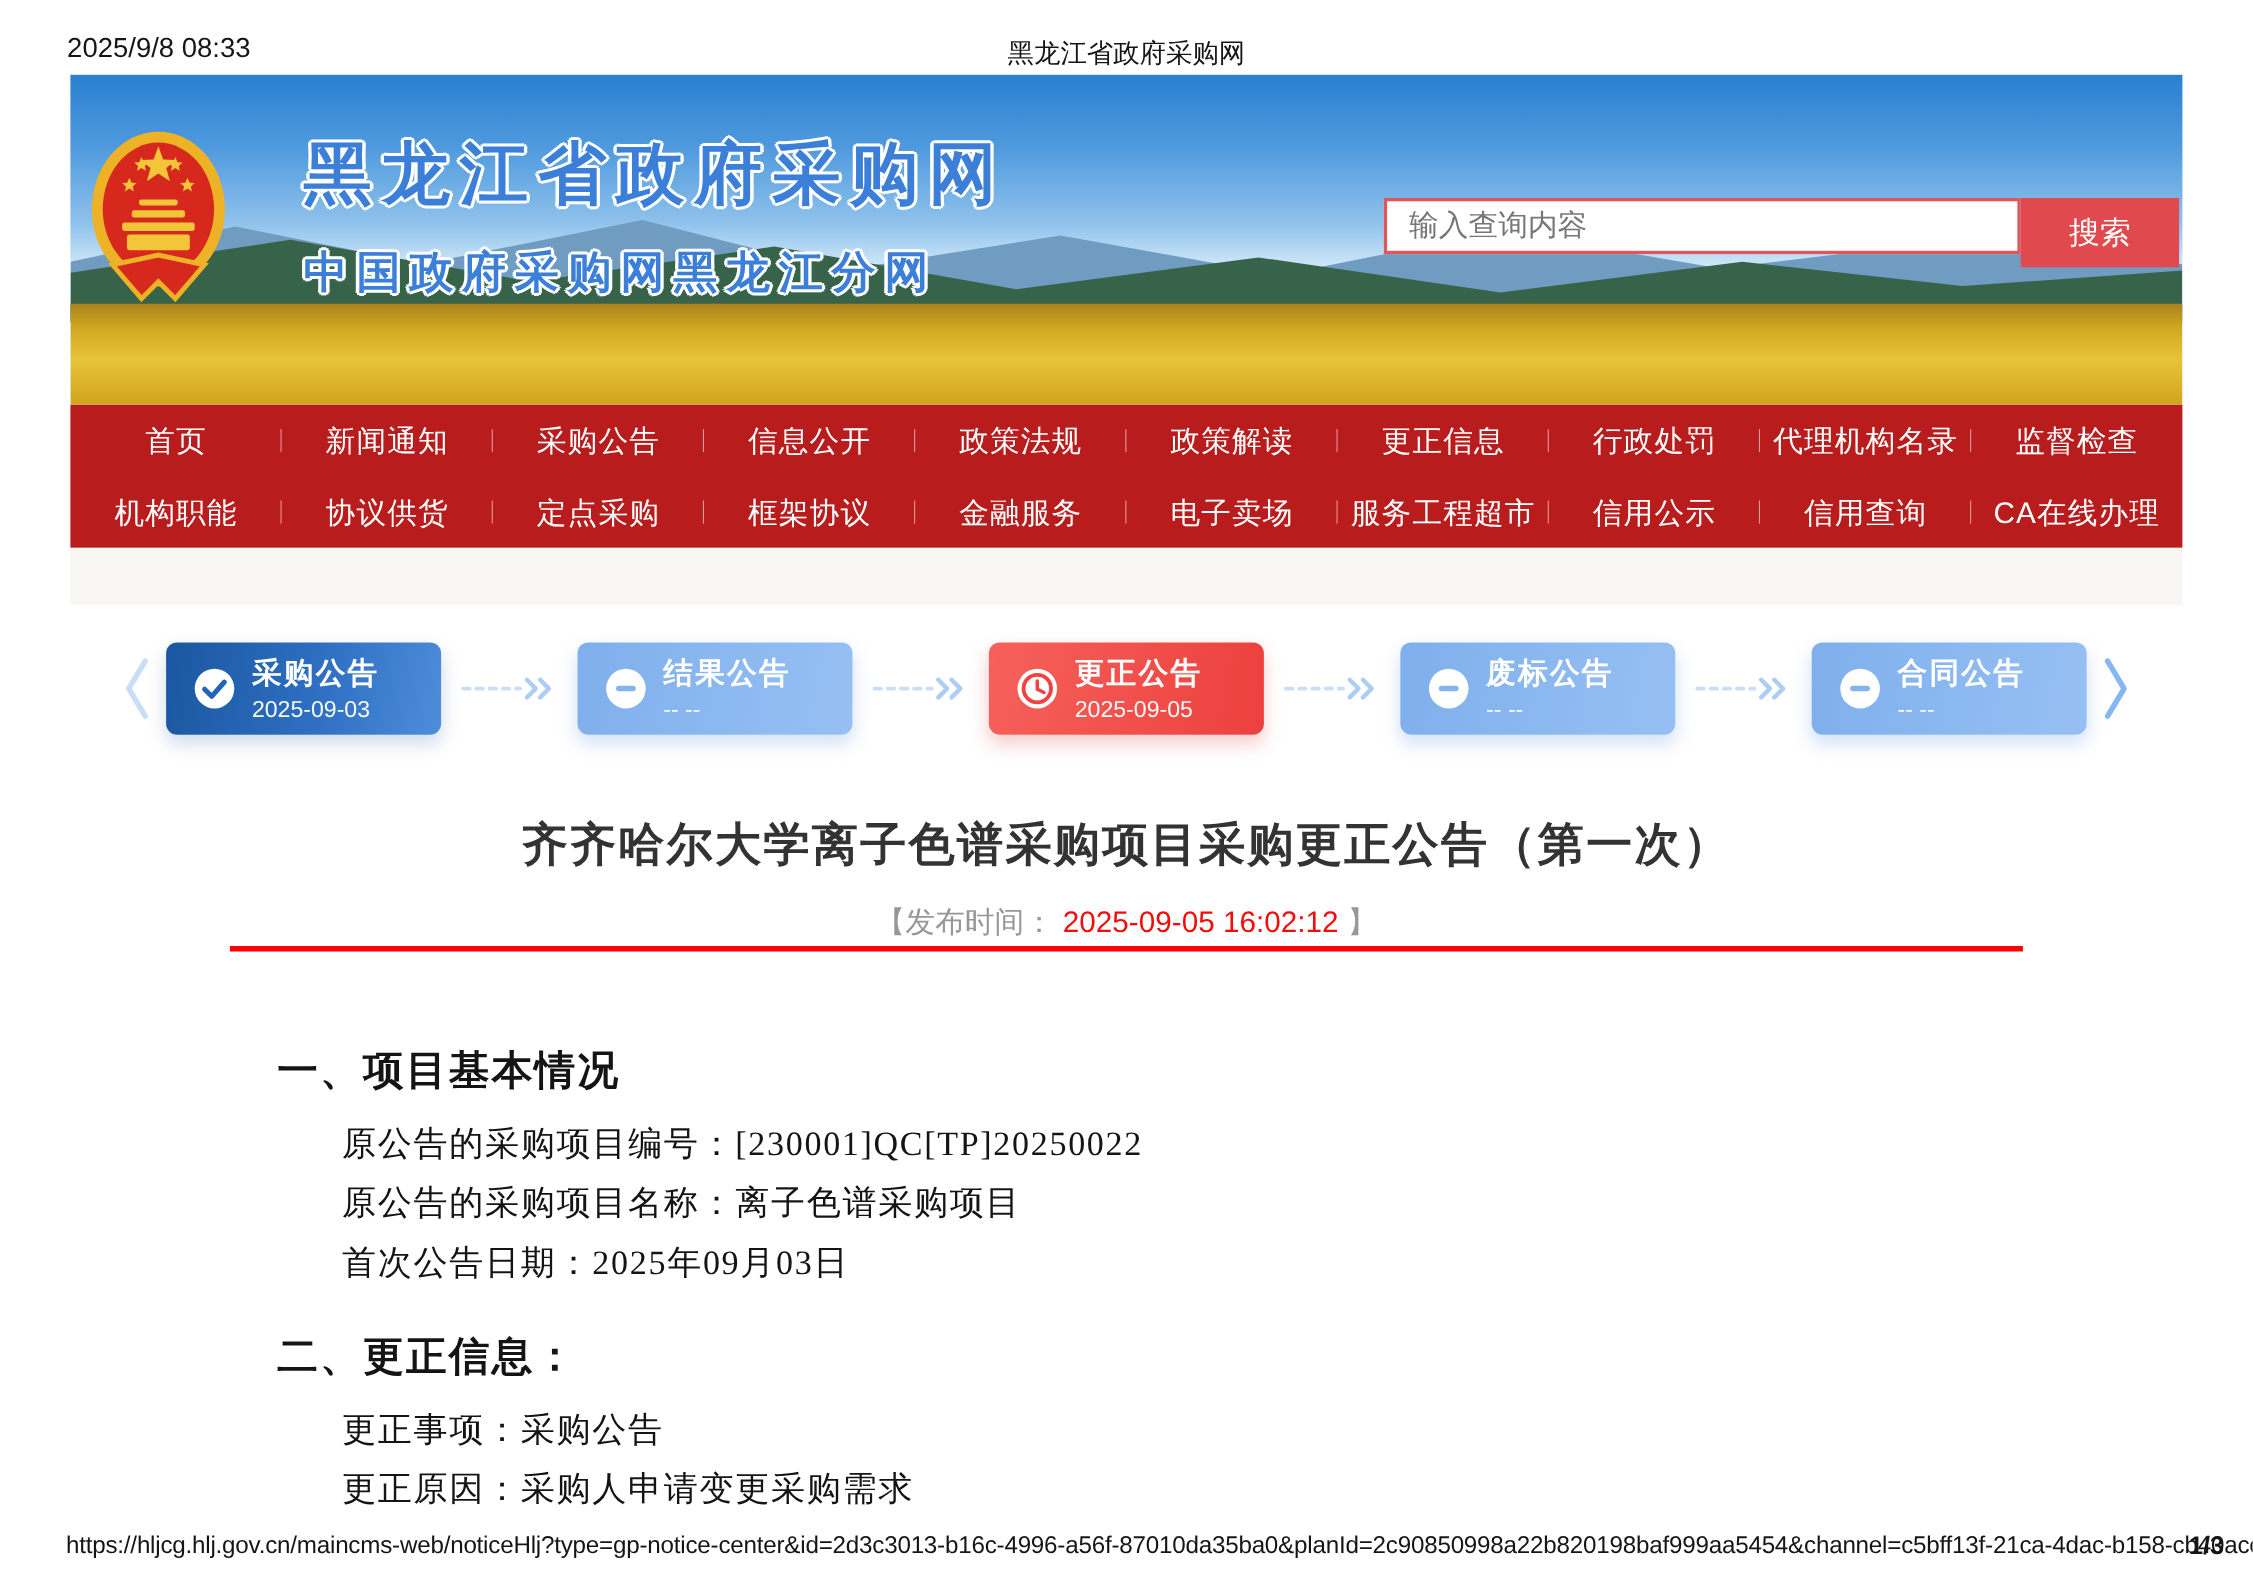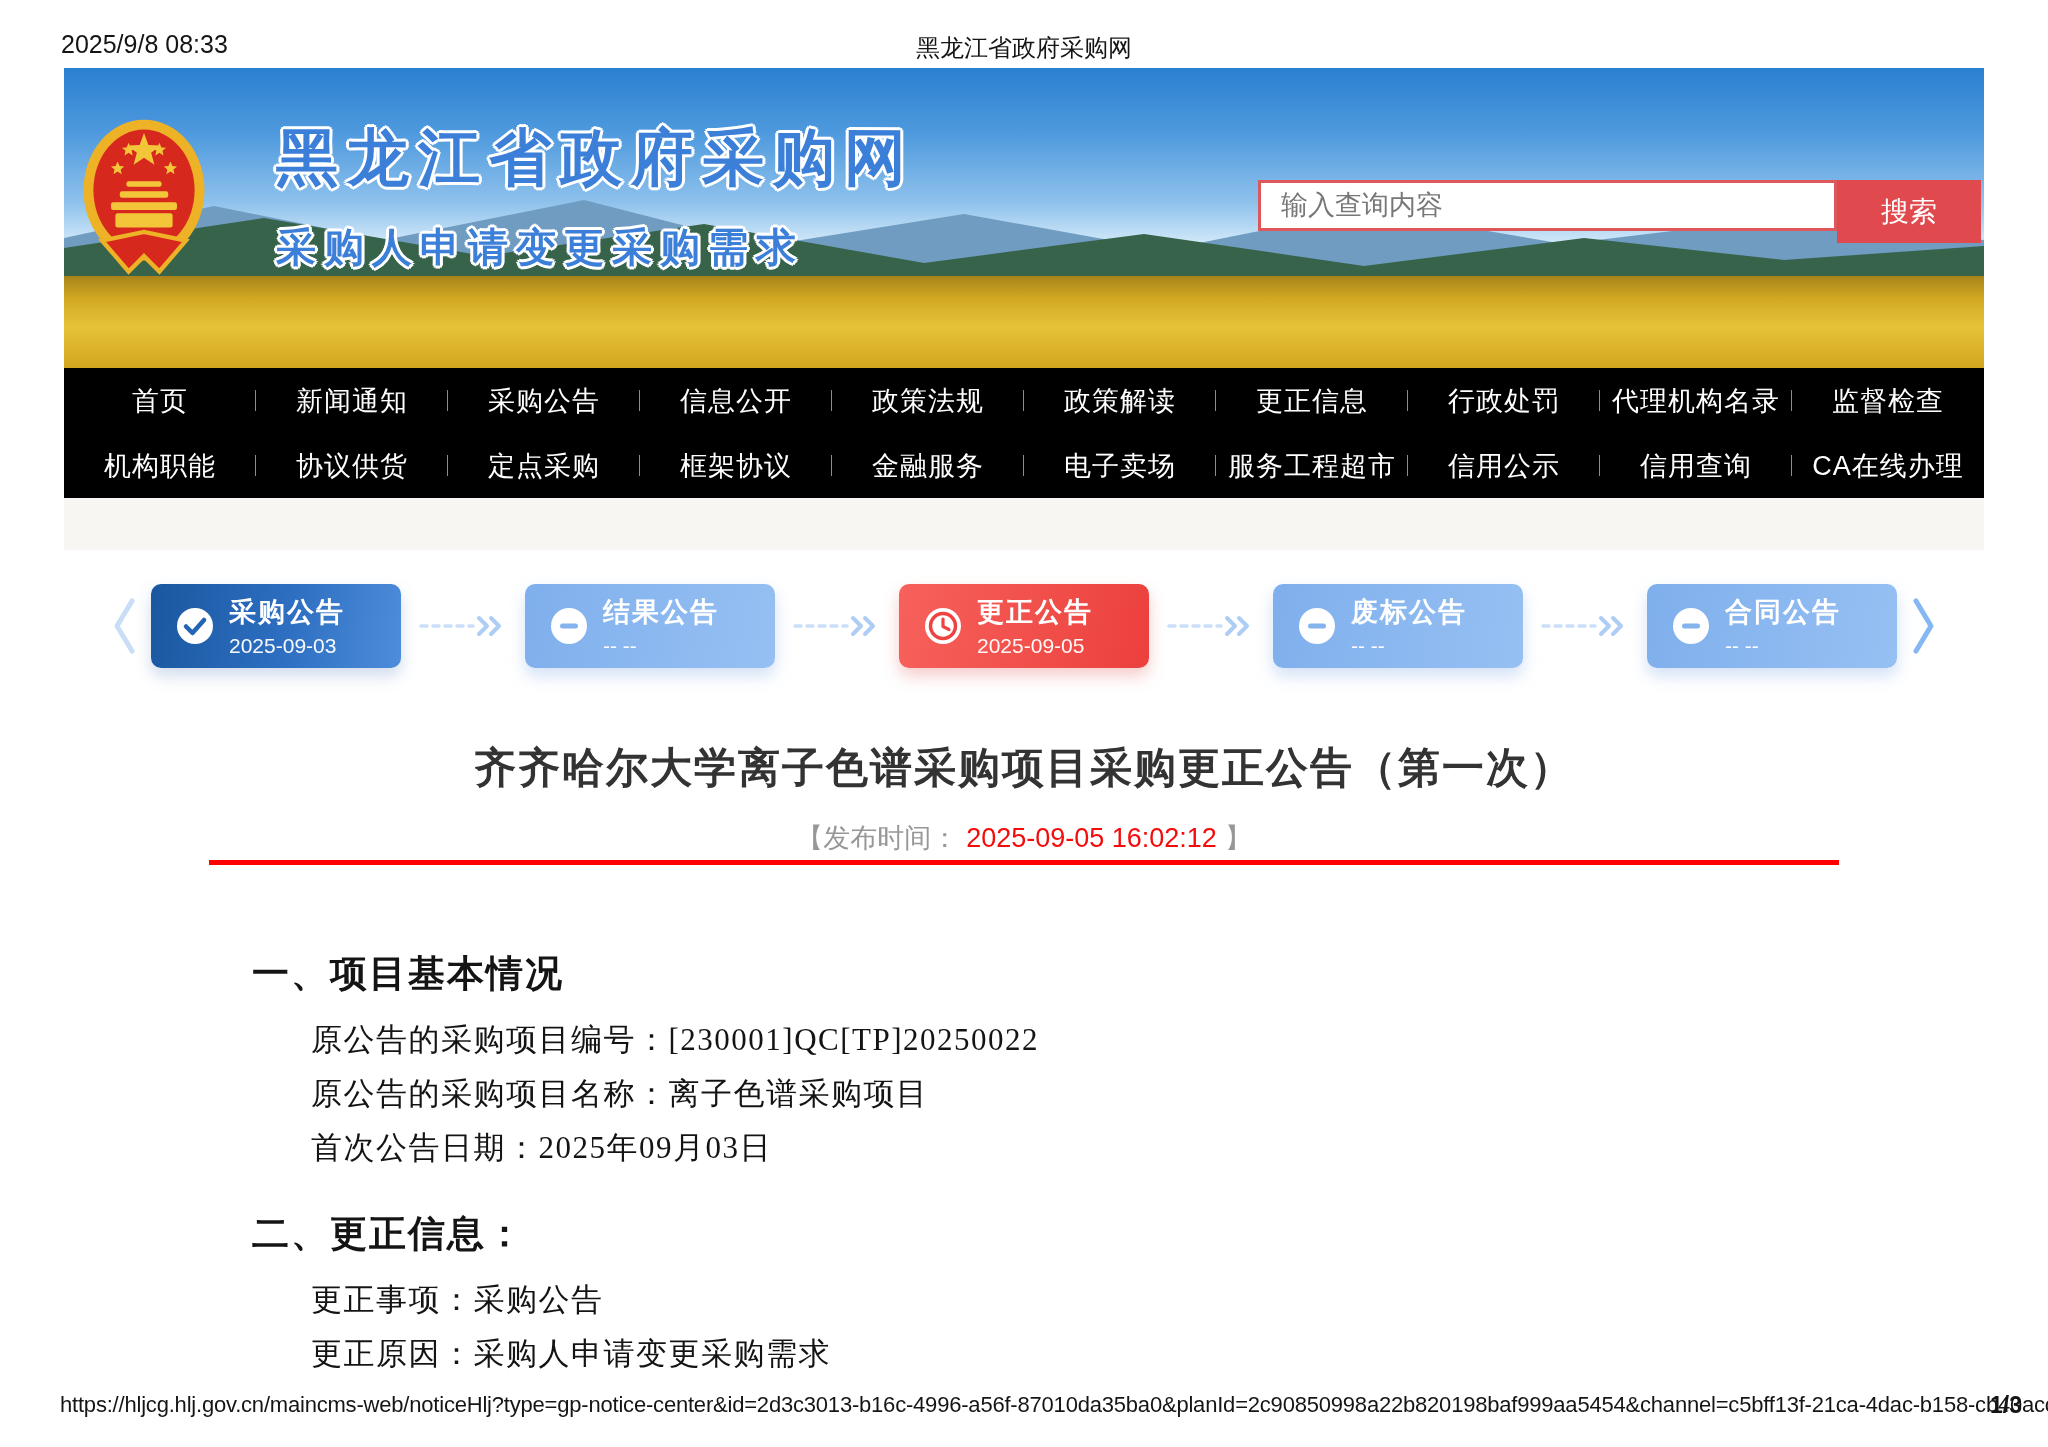--- a/index.html
+++ b/index.html
@@ -25,21 +25,21 @@
   .site-subtitle{margin-top:20px;font-size:40px;letter-spacing:8px;
     text-shadow:-3px 0 #fff,3px 0 #fff,0 -3px #fff,0 3px #fff,-2px -2px #fff,2px 2px #fff,-2px 2px #fff,2px -2px #fff;}
   .search{position:absolute;top:112px;right:3px;display:flex;}
   .search-input{width:579px;height:51px;border:3px solid #dd575b;background:#fff;font-size:27px;color:#555;
     padding:0 20px;box-sizing:border-box;outline:none;font-family:"Liberation Sans",sans-serif;}
   .search-input::placeholder{color:#777;}
   .search-btn{width:144px;height:63px;background:#e04a4f;color:#fff;font-size:28px;border:none;cursor:pointer;
     font-family:"Liberation Sans",sans-serif;}
 
   
-  .nav{position:absolute;top:368px;left:64px;width:1920px;height:130px;background:#000000;display:flex;flex-wrap:wrap;}
+  .nav{position:absolute;top:368px;left:64px;width:1920px;height:130px;background:#b91c1c;display:flex;flex-wrap:wrap;}
   .nav-item{width:192px;height:65px;display:flex;align-items:center;justify-content:center;color:#fff;font-size:27px;
     position:relative;cursor:pointer;letter-spacing:1px;}
   .nav-item::after{content:"";position:absolute;right:0;top:22px;width:1px;height:21px;background:rgba(255,255,255,.55);}
   .nav-item:nth-child(10n)::after{display:none;}
   .substrip{position:absolute;top:498px;left:64px;width:1920px;height:52px;background:#f7f6f3;}
 
   
   .timeline{position:absolute;top:576px;left:64px;width:1920px;height:100px;display:flex;align-items:center;justify-content:center;}
   .tl-chevron{flex:0 0 auto;margin:0 12px;cursor:pointer;}
   .stage{width:250px;height:84px;border-radius:10px;display:flex;align-items:center;padding-left:25px;box-sizing:border-box;
@@ -95,21 +95,21 @@
         <rect x="44" y="68" width="32" height="5" rx="2"></rect>
         <rect x="38" y="77" width="44" height="6" rx="2"></rect>
         <rect x="30" y="87" width="60" height="7" rx="2"></rect>
         <rect x="34" y="97" width="52" height="13" rx="2"></rect>
       </g>
       <path d="M22 122 L46 150 L60 136 L74 150 L98 122 L60 114 Z" fill="#d7281e" stroke="#eeb227" stroke-width="4"></path>
     </svg>
 
     <div class="banner-titles">
       <div class="site-title">黑龙江省政府采购网</div>
-      <div class="site-subtitle">采购人申请变更采购需求</div>
+      <div class="site-subtitle">中国政府采购网黑龙江分网</div>
     </div>
 
     <div class="search">
       <input class="search-input" type="text" placeholder="输入查询内容" style="">
       <button class="search-btn">搜索</button>
     </div>
   </div>
 
   <div class="nav">
     <div class="nav-item">首页</div>

